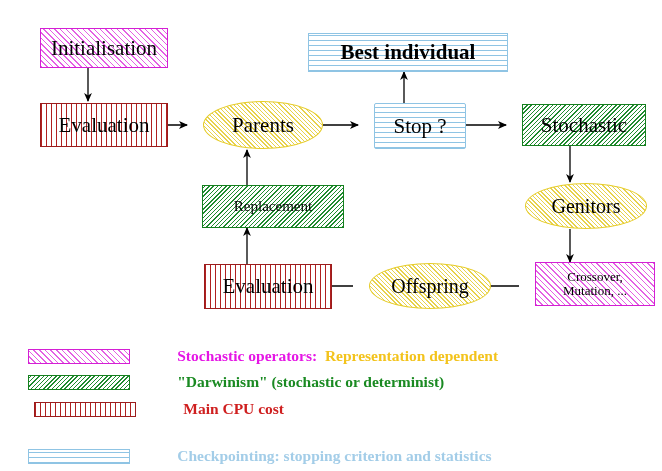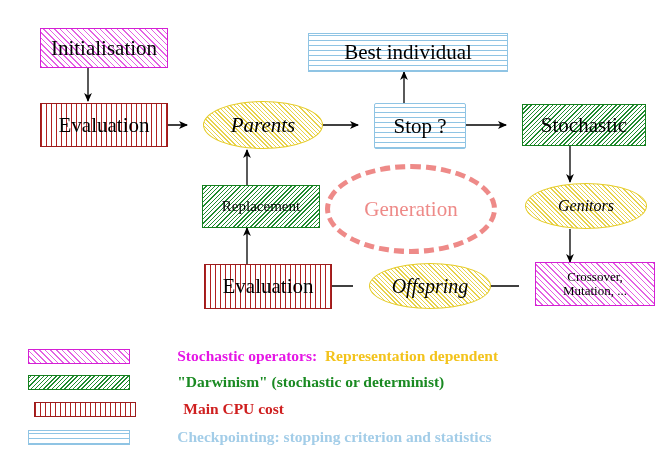--- a/index.html
+++ b/index.html
@@ -61,21 +61,21 @@
     border: 1.5px solid #8fc4e4;
   }
   .fill-yellow {
     background-color: #ffffff;
     background-image: repeating-linear-gradient(
       45deg,
       #e8d24a 0px, #e8d24a 1px,
       rgba(255,255,255,0) 1px, rgba(255,255,255,0) 3px);
     border: 1.5px solid #e6cc28;
   }
-  .ellipse { border-radius: 50%; font-style: italic; }
+  .ellipse { border-radius: 50%; }
   .rounded { border-radius: 2px; }
 
   
   .gen-ellipse {
     position: absolute;
     box-sizing: border-box;
     border: 5px dashed #ee8a88;
     border-radius: 50%;
     background: transparent;
     display: flex;
@@ -153,38 +153,37 @@
 
     <line x1="247" y1="185" x2="247" y2="150" stroke="#000" stroke-width="1.3" marker-end="url(#ah)"></line>
   </svg>
 
   <div class="node fill-magenta" style="left:24px; top:28px; width:128px; height:40px; font-size:21px;">Initialisation</div>
 
   <div class="node fill-red" style="left:24px; top:103px; width:128px; height:44px; font-size:21px;">Evaluation</div>
 
   <div class="node fill-yellow ellipse" style="left:187px; top:101px; width:120px; height:48px; font-size:21px;">Parents</div>
 
-  <div class="node fill-blue" style="left:292px; top:33px; width:200px; height:39px; font-size:21px;">Best individual</div>
+  <div class="node fill-blue" style="left:292px; top:33px; width:200px; height:39px; font-size:21px;font-weight:bold;">Best individual</div>
 
   <div class="node fill-blue rounded" style="left:358px; top:103px; width:92px; height:46px; font-size:21px;">Stop ?</div>
 
   <div class="node fill-green" style="left:506px; top:104px; width:124px; height:42px; font-size:21px;">Stochastic</div>
 
-  <div class="node fill-yellow ellipse" style="left:509px; top:183px; width:122px; height:46px; font-size:16px;">Genitors</div>
+  <div class="node fill-yellow ellipse" style="left:509px; top:183px; width:122px; height:46px; font-size:20px;">Genitors</div>
 
   <div class="node fill-magenta" style="left:519px; top:262px; width:120px; height:44px; font-size:13px;">Crossover,
 Mutation, ...</div>
 
   <div class="node fill-yellow ellipse" style="left:353px; top:263px; width:122px; height:46px; font-size:20px;">Offspring</div>
 
   <div class="node fill-red" style="left:188px; top:264px; width:128px; height:45px; font-size:21px;">Evaluation</div>
 
-  <div class="node fill-green" style="left:186px; top:185px; width:118px; height:43px; font-size:15px;">Replacement</div>
-
-  <div class="gen-ellipse" style="left:325px; top:164px; width:172px; height:90px; font-size:21px;">Generation</div>
+  <div class="node fill-green" style="left:186px; top:185px; width:142px; height:43px; font-size:15px;">Replacement</div>
+
 
   <div class="legend-row" style="top:346px;">
     <div class="swatch fill-magenta"></div>
     <div class="legend-text">
       <span class="lt-magenta">Stochastic operators:  </span><span class="lt-gold">Representation dependent</span>
     </div>
   </div>
 
   <div class="legend-row" style="top:372px;">
     <div class="swatch fill-green"></div>
@@ -193,20 +192,20 @@
     </div>
   </div>
 
   <div class="legend-row" style="top:399px;padding-left:6px;">
     <div class="swatch fill-red"></div>
     <div class="legend-text">
       <span class="lt-red">Main CPU cost</span>
     </div>
   </div>
 
-  <div class="legend-row" style="top:427px;">
+  <div class="legend-row" style="top:446px;">
     <div class="swatch fill-blue"></div>
     <div class="legend-text">
       <span class="lt-blue">Checkpointing: stopping criterion and statistics</span>
     </div>
   </div>
 
 </div>
 
 </body></html>

